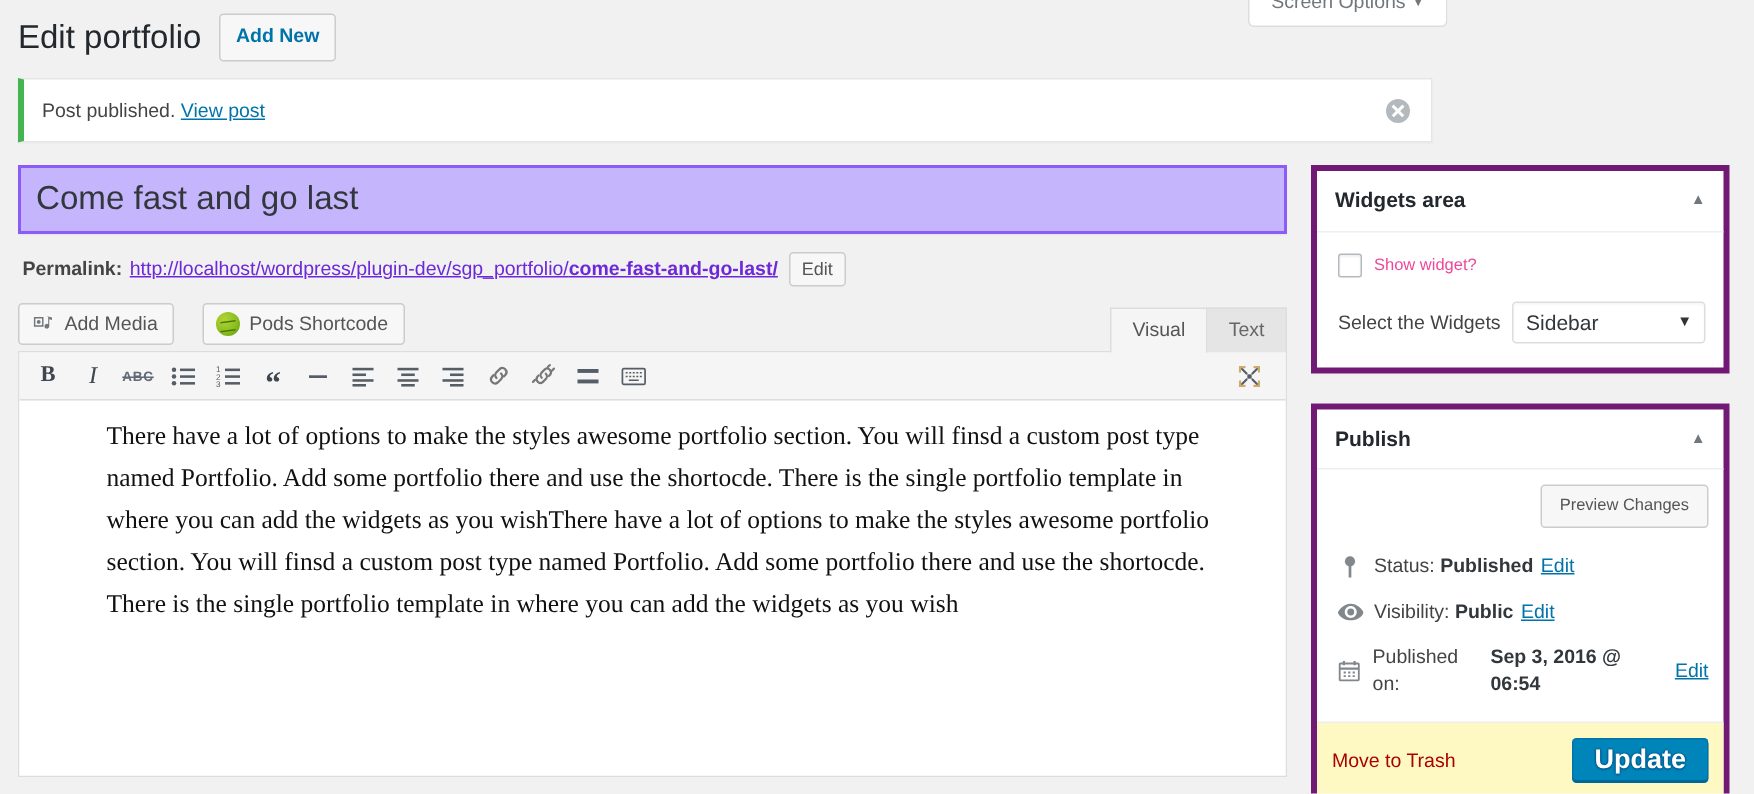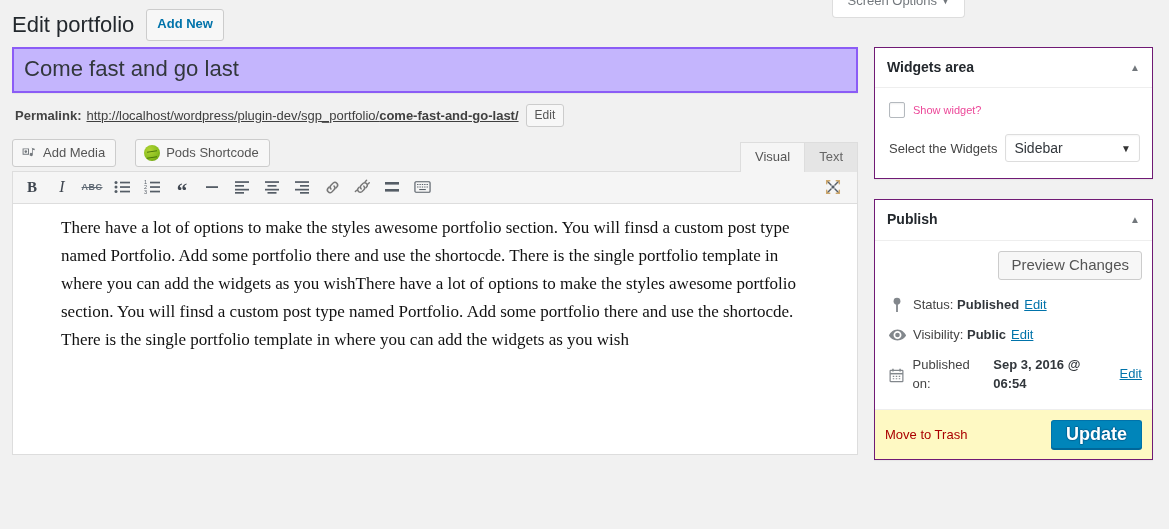--- a/index.html
+++ b/index.html
@@ -132,21 +132,21 @@
     margin: 11px 0 12px 3px;
     font-size: 13px;
     color: #444;
     line-height: 24px;
     display: flex;
     align-items: center;
     flex-wrap: nowrap;
   }
   .permalink-row .lbl { font-weight: 600; margin-right: 5px; }
   .permalink-row .plink {
-    color: #404040;
+    color: #6d28d9;
     text-decoration: underline;
     white-space: nowrap;
   }
   .permalink-row .plink .slug { font-weight: 700; }
   .edit-slug-btn {
     margin-left: 7px;
     background: #f7f7f7;
     border: 1px solid #ccc;
     border-radius: 3px;
     color: #555;
@@ -239,37 +239,37 @@
     border-radius: 2px;
   }
   .tb-btn .lbl-b { font-weight: 700; font-size: 15px; font-family: "Liberation Serif", serif; color:#3f4650;}
   .tb-btn .lbl-i { font-style: italic; font-size: 16px; font-family: "Liberation Serif", serif; color:#3f4650;}
   .tb-btn .lbl-s { font-size: 9px; font-weight: 700; letter-spacing: .5px; text-decoration: line-through; color:#606a75;}
   .tb-spacer { flex: 1 1 auto; }
   .tb-right { margin-right: 6px; }
 
   .editor-area {
     background: #fff;
-    padding: 10px 10px 0 10px;
+    padding: 10px 10px 0 20px;
     height: 250px;
     overflow: hidden;
   }
   .editor-area p {
     margin: 0 0 1em 0;
     font-family: "Liberation Serif", serif;
     font-size: 17px;
     line-height: 28px;
     color: #111;
     padding: 0 30px 0 38px;
   }
 
   
   .postbox {
     background: #fff;
-    border: 1px solid #701a75;
+    border: 4px solid #701a75;
     box-shadow: 0 1px 1px rgba(0,0,0,.04);
     margin-bottom: 20px;
   }
   .postbox .hndle {
     display: flex; align-items: center; justify-content: space-between;
     border-bottom: 1px solid #eee;
     padding: 10px 12px;
     margin: 0;
     font-size: 14px;
     font-weight: 600;
@@ -320,21 +320,21 @@
 
   
   .submitbox .inside { padding: 0; }
   .minor-publishing { padding: 10px 10px 10px; border-bottom: 1px solid #eee; }
   .preview-row { display: flex; justify-content: flex-end; margin-bottom: 10px; }
   .btn-preview {
     background: #f7f7f7;
     border: 1px solid #ccc;
     border-radius: 3px;
     color: #555;
-    font-size: 15px;
+    font-size: 11px;
     line-height: 26px;
     padding: 0 12px 1px;
     cursor: pointer;
     font-family: "Liberation Sans", sans-serif;
   }
   .misc-pub {
     display: flex; align-items: center;
     padding: 6px 0 6px 2px;
     font-size: 13px;
     color: #444;
@@ -377,20 +377,29 @@
     <div class="show-settings">
       <span>Screen Options</span><span class="caret">▼</span>
     </div>
   </div>
 
   <div class="page-head">
     <h1 class="page-title">Edit portfolio</h1>
     <span class="page-title-action">Add New</span>
   </div>
 
+  <div class="notice">
+    <p>
+      <span>Post published.</span>
+      <a href="#">View post</a>
+    </p>
+    <button class="notice-dismiss" aria-label="Dismiss" title="Dismiss this notice">
+      <span class="circle"></span>
+    </button>
+  </div>
 
   <div class="columns">
 
     <div class="col-main">
 
       <div class="titlewrap">
         <input id="title-input" type="text" value="Come fast and go last" style="">
       </div>
 
       <div class="permalink-row">

